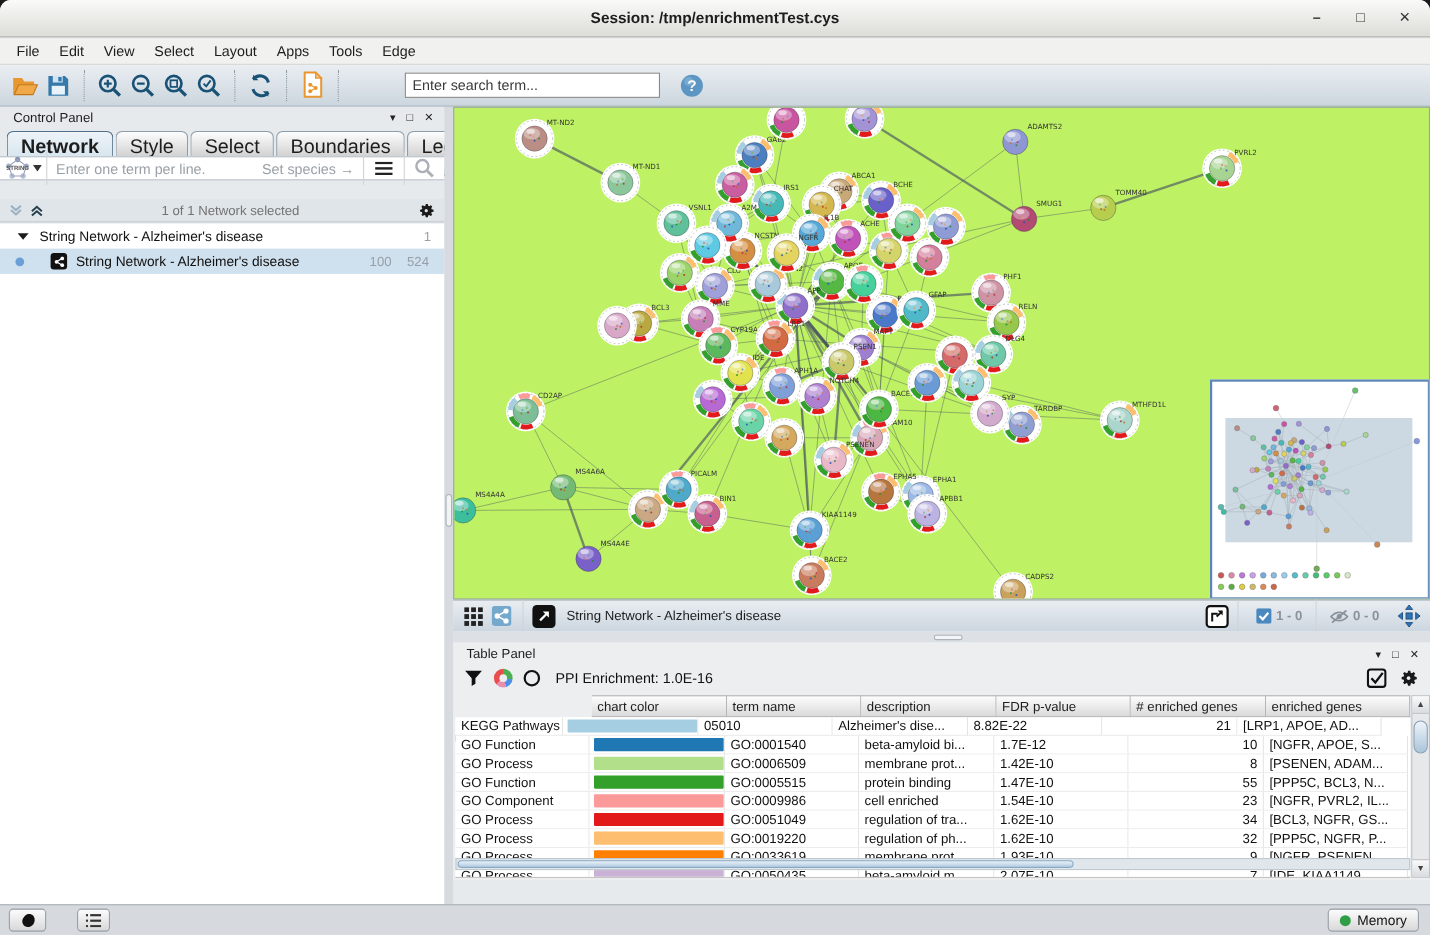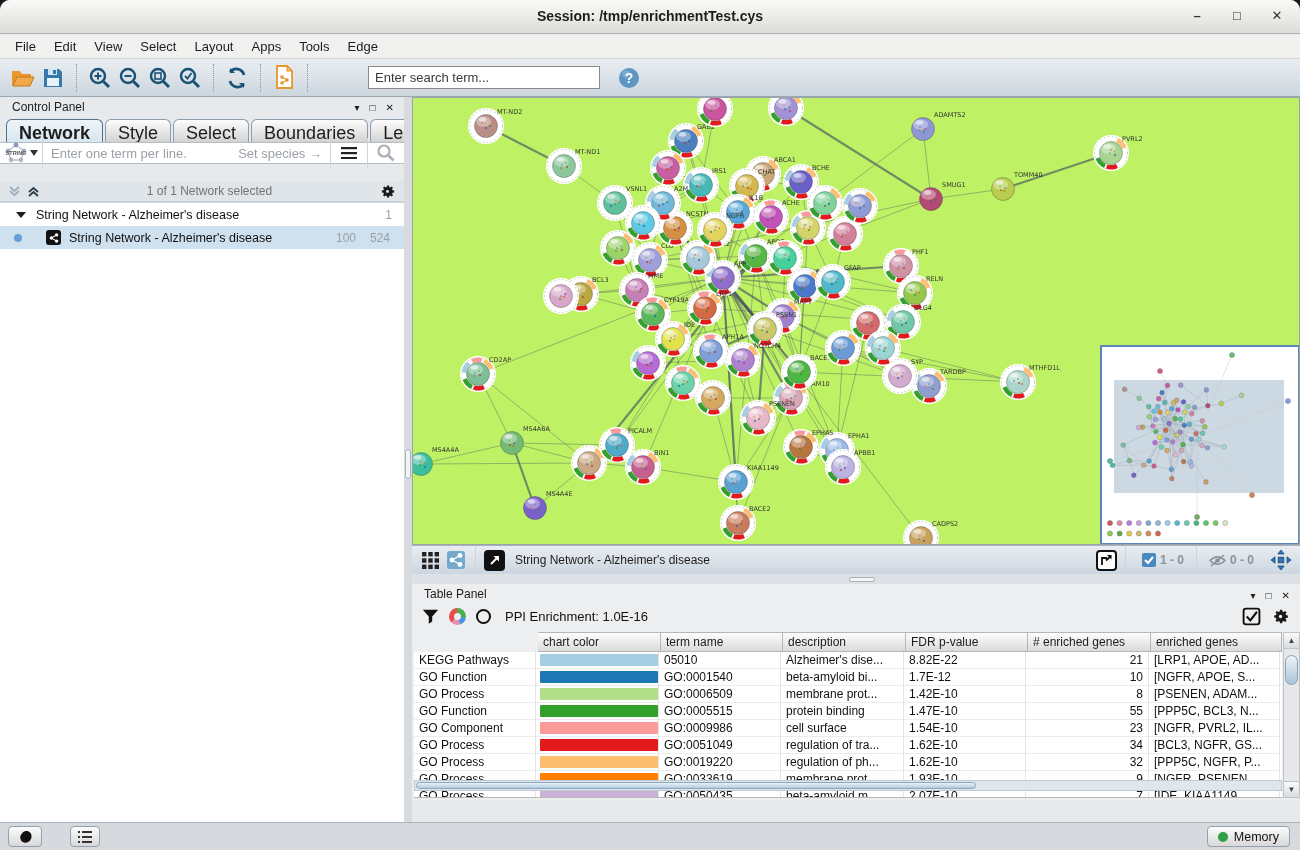--- a/index.html
+++ b/index.html
@@ -1883,21 +1883,21 @@
           <div class="th" style="width: 124px; margin-top: 36px;">category</div>
           <div class="th" style="width: 123px;">chart color</div>
           <div class="th" style="width: 122px;">term name</div>
           <div class="th" style="width: 123px;">description</div>
           <div class="th" style="width: 122px;">FDR p-value</div>
           <div class="th" style="width: 123px;"># enriched genes</div>
           <div class="th" style="width: 131px;">enriched genes</div>
         </div>
       <div class="tbody" id="tbody">
           <div class="tr">
-            <div class="td" style="width: 122px;">KEGG Pathways</div>
+            <div class="td" style="width: 98px;">KEGG Pathways</div>
             <div class="td" style="width: 123px; padding: 1px 2px;">
               <div class="color-bar" style="background: rgb(166, 206, 227);"></div>
             </div>
             <div class="td" style="width: 122px;">05010</div>
             <div class="td" style="width: 123px;">Alzheimer's dise...</div>
             <div class="td" style="width: 122px;">8.82E-22</div>
             <div class="td num" style="width: 123px;">21</div>
             <div class="td" style="width: 131px;">[LRP1, APOE, AD...</div>
           </div>
           <div class="tr">
@@ -1932,21 +1932,21 @@
             <div class="td" style="width: 122px;">1.47E-10</div>
             <div class="td num" style="width: 123px;">55</div>
             <div class="td" style="width: 131px;">[PPP5C, BCL3, N...</div>
           </div>
           <div class="tr">
             <div class="td" style="width: 122px;">GO Component</div>
             <div class="td" style="width: 123px; padding: 1px 2px;">
               <div class="color-bar" style="background: rgb(251, 154, 153);"></div>
             </div>
             <div class="td" style="width: 122px;">GO:0009986</div>
-            <div class="td" style="width: 123px;">cell surface</div>
+            <div class="td" style="width: 123px;">cell enriched</div>
             <div class="td" style="width: 122px;">1.54E-10</div>
             <div class="td num" style="width: 123px;">23</div>
             <div class="td" style="width: 131px;">[NGFR, PVRL2, IL...</div>
           </div>
           <div class="tr">
             <div class="td" style="width: 122px;">GO Process</div>
             <div class="td" style="width: 123px; padding: 1px 2px;">
               <div class="color-bar" style="background: rgb(227, 26, 28);"></div>
             </div>
             <div class="td" style="width: 122px;">GO:0051049</div>

